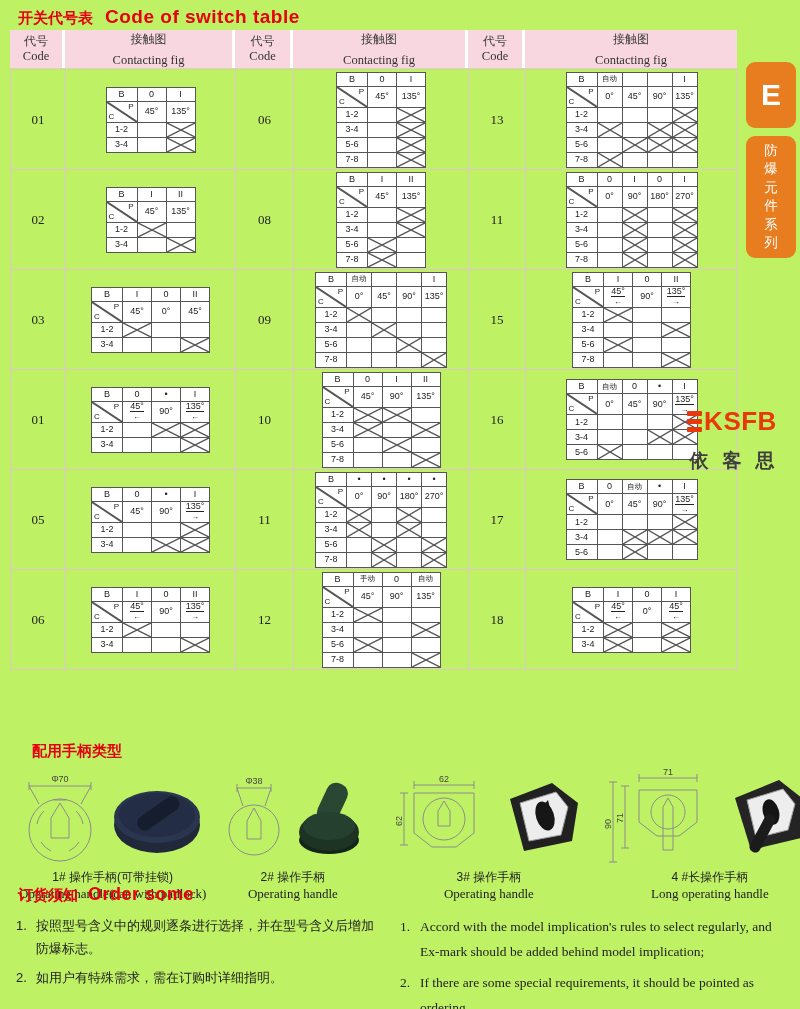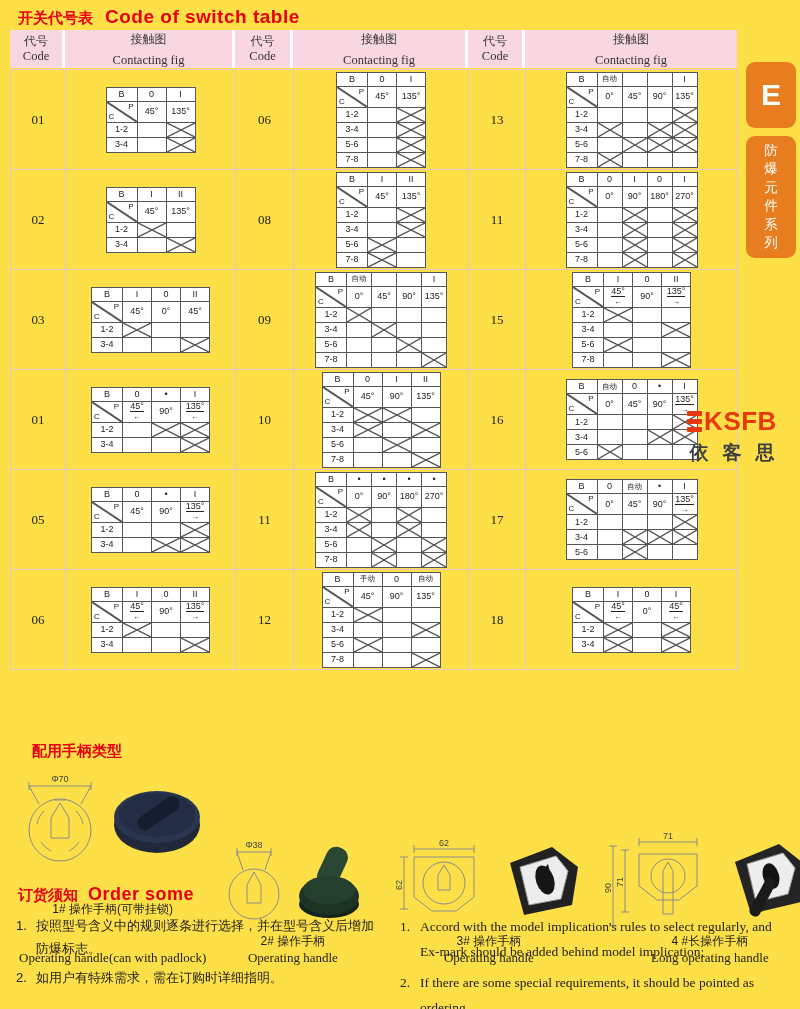--- a/index.html
+++ b/index.html
@@ -1,18 +1,18 @@
 <!DOCTYPE html>
 <html><head>
 <meta charset="utf-8">
 <style>
   html,body{margin:0;padding:0;}
   *{box-sizing:border-box;}
   body{width:800px;height:1009px;background:#fff;font-family:"Liberation Sans",sans-serif;}
-  .page{position:relative;width:800px;height:1009px;background:#fde047;overflow:hidden;}
+  .page{position:relative;width:800px;height:1009px;background:#bef264;overflow:hidden;}
 
   
   .title{position:absolute;left:18px;top:6px;display:flex;align-items:baseline;gap:12px;}
   .t-zh{font-size:15px;font-weight:bold;color:#e60012;}
   .t-en{font-size:19px;font-weight:bold;color:#e60012;letter-spacing:.5px;}
 
   
   .switch-table{position:absolute;left:10px;top:30px;width:727px;}
   .thead,.tbody{display:grid;grid-template-columns:55px 170px 58px 175px 57px 212px;}
   .th{background:#f9d7e0;height:38px;display:flex;align-items:center;justify-content:center;border-right:3px solid #fff;}
@@ -47,28 +47,28 @@
   .tab-e{position:absolute;right:4px;top:62px;width:50px;height:66px;background:#e87d1f;border-radius:9px;color:#fff;display:flex;align-items:center;justify-content:center;font-size:30px;font-weight:bold;}
   .tab-series{position:absolute;right:4px;top:136px;width:50px;height:122px;background:#e87d1f;border-radius:9px;display:flex;align-items:center;justify-content:center;}
   .series-chars div{color:#fff;font-size:13.5px;line-height:18.5px;text-align:center;}
 
   
   .logo{position:absolute;right:8px;top:406px;width:120px;text-align:center;}
   .logo-brand{display:flex;align-items:center;justify-content:center;}
   .ebars{display:inline-flex;flex-direction:column;gap:2.5px;margin-right:2px;}
   .ebars i{display:block;width:15px;height:5.5px;background:#e8380c;border-radius:1px;}
   .logo-txt{font-size:26px;font-weight:bold;color:#e8380c;letter-spacing:.5px;}
-  .logo-zh{font-size:19px;font-weight:bold;color:#3f3f3f;letter-spacing:14px;padding-left:14px;margin-top:3px;}
+  .logo-zh{font-size:19px;font-weight:bold;color:#3f3f3f;letter-spacing:14px;padding-left:14px;margin-top:11px;}
 
   
   .handles{position:absolute;left:0;top:742px;width:800px;}
   .sec-heading{margin-left:32px;font-size:15px;font-weight:bold;color:#e60012;}
   .handle-row{display:flex;margin-top:8px;align-items:flex-end;}
   .handle-item{display:flex;flex-direction:column;align-items:center;}
-  .hi1{margin-left:19px;width:195px;gap:32px;}
+  .hi1{margin-left:19px;width:195px;}
   .hi2{margin-left:24px;width:125px;align-items:center;}
   .hi3{margin-left:56px;width:155px;}
   .hi4{margin-left:46px;width:195px;}
   .h-gfx{display:flex;align-items:center;justify-content:center;gap:14px;height:98px;}
   .h-cap-zh{font-size:12px;color:#222;margin-top:2px;white-space:nowrap;}
   .h-cap-en{font-family:"Liberation Serif",serif;font-size:13px;color:#222;white-space:nowrap;}
   .draw path,.draw circle{fill:none;stroke:#8c8c8c;stroke-width:1;}
   .dtx{font-size:9px;fill:#444;text-anchor:middle;font-family:"Liberation Sans",sans-serif;}
 
   

